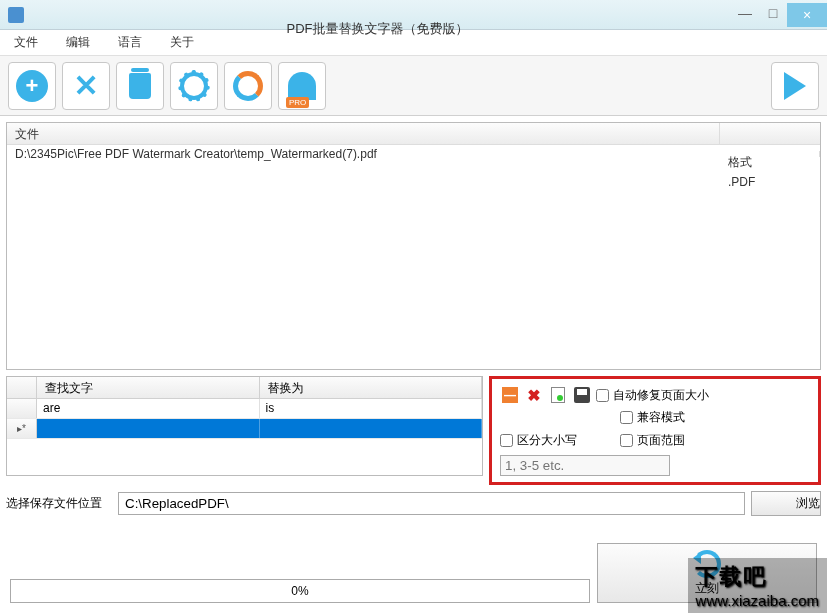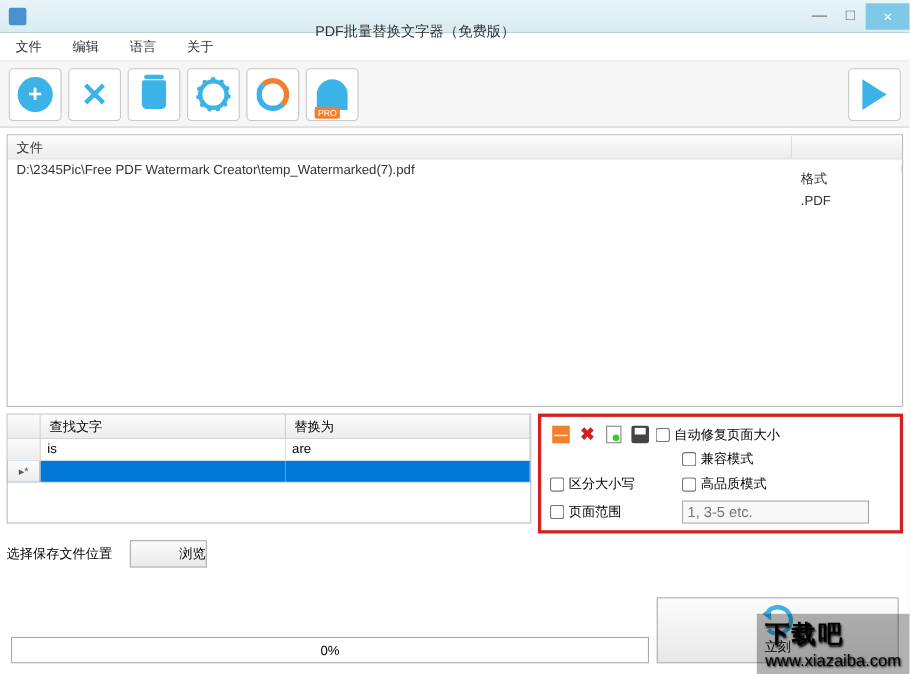--- a/index.html
+++ b/index.html
@@ -130,22 +130,22 @@
 
   <div class="replace-section">
     <div class="replace-grid">
       <div class="rg-header">
         <div class="rg-corner"></div>
         <div class="rg-col">查找文字</div>
         <div class="rg-col">替换为</div>
       </div>
       <div class="rg-row">
         <div class="rg-rowhead"></div>
+        <div class="rg-cell">are</div>
         <div class="rg-cell">is</div>
-        <div class="rg-cell">are</div>
       </div>
       <div class="rg-row sel">
         <div class="rg-rowhead">▸*</div>
         <div class="rg-cell"></div>
         <div class="rg-cell"></div>
       </div>
     </div>
 
     <div class="options-box">
       <div class="opt-toolbar">
@@ -171,33 +171,30 @@
         <label class="opt-check">
             <input type="checkbox" style="">
             <span>兼容模式</span>
           </label>
         <label class="opt-check">
             <input type="checkbox" style="">
             <span>区分大小写</span>
           </label>
         <label class="opt-check">
             <input type="checkbox" style="">
-            <span>高品质模式</span>
-          </label>
-        <label class="opt-check">
-            <input type="checkbox" style="">
             <span>页面范围</span>
           </label>
         <input class="opt-range-input" placeholder="1, 3-5 etc." style="">
       </div>
     </div>
   </div>
 
   <div class="bottom-bar">
     <span class="bb-label">选择保存文件位置</span>
+    <input class="bb-path" value="C:\ReplacedPDF\" style="">
     <div class="bb-browse">浏览</div>
   </div>
 
   <div class="progress-wrap">
     <span>0%</span>
   </div>
 
   <div class="action-btn">
     <span class="ic-refresh"></span>
     <span>立刻</span>

